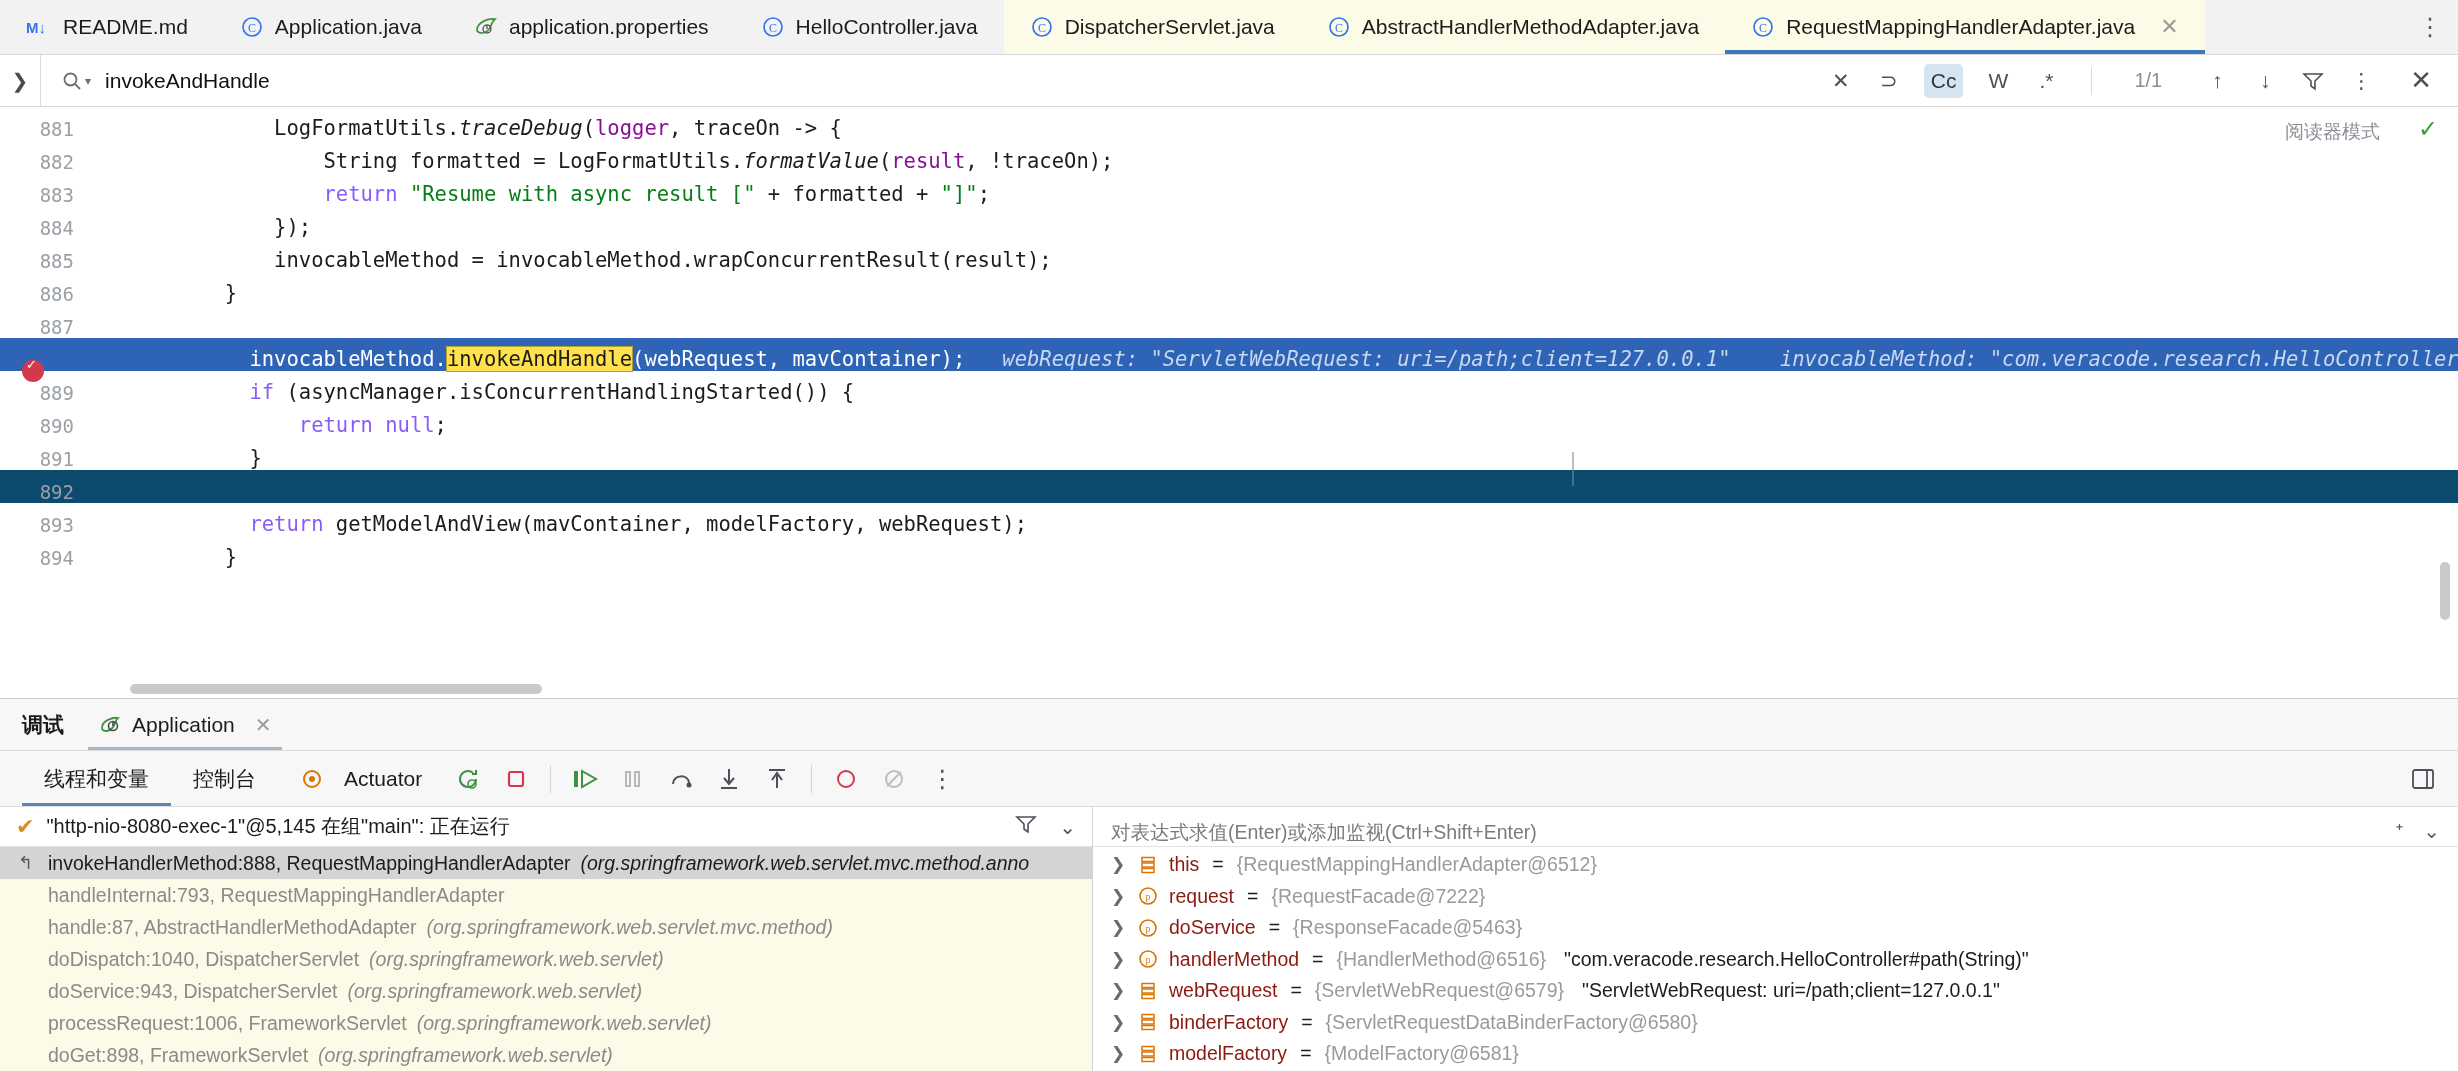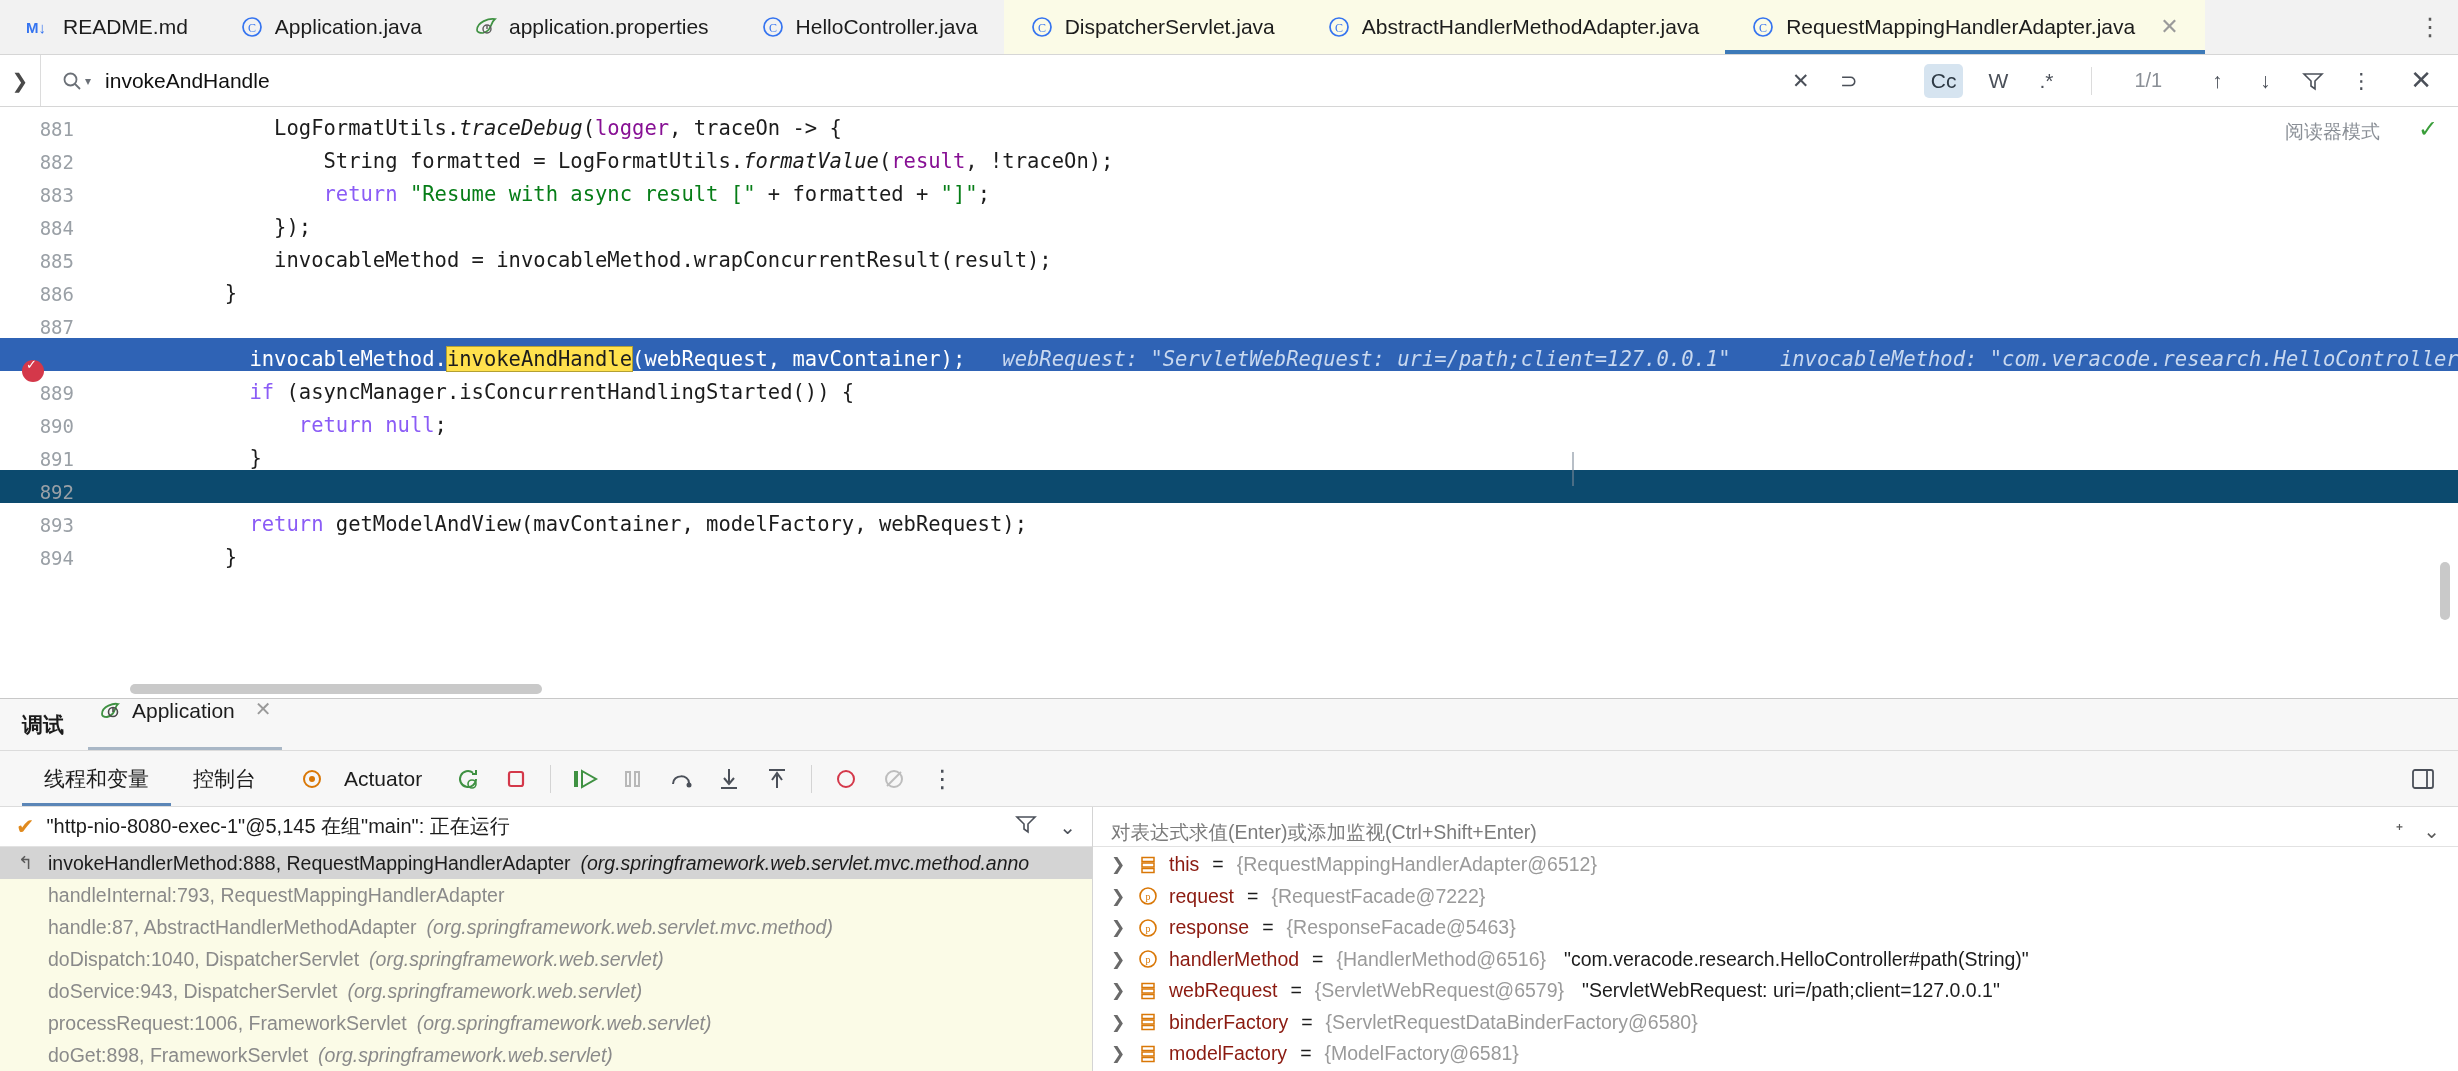--- a/index.html
+++ b/index.html
@@ -64,21 +64,21 @@
     border-left: 1px solid #dcdcdc;
     height: 100%; padding-left: 20px;
   }
   .find-q { color: #6b7077; font-size: 20px; display: flex; align-items: center; gap: 2px; }
   .find-text { font-size: 21px; color: #101010; }
   .find-actions { display: flex; align-items: center; gap: 22px; padding-right: 18px; }
   .f-btn {
     color: #4b5059; font-size: 21px; display: flex; align-items: center; justify-content: center;
     min-width: 26px; height: 34px; border-radius: 5px;
   }
-  .f-btn.toggled { background: #d6e4f0; color: #2e3a45; padding: 0 7px; margin-left: 40px; }
+  .f-btn.toggled { background: #d6e4f0; color: #2e3a45; padding: 0 7px; }
   .find-count { font-size: 20px; color: #8a8f96; padding: 0 28px; }
   .find-sep { width: 1px; height: 28px; background: #dcdcdc; }
   .find-close { padding: 0 26px 0 18px; color: #4b5059; font-size: 26px; }
 
   
   .editor {
     flex: 1 1 auto;
     position: relative;
     background: #ffffff;
     overflow: hidden;
@@ -149,21 +149,21 @@
     height: 373px;
   }
   .debug-tabs {
     height: 52px; display: flex; align-items: center;
     padding-left: 22px; gap: 34px;
     border-bottom: 1px solid #dcdcdc; background: #f7f7f7;
     position: relative;
   }
   .dbg-title { font-size: 21px; color: #1c1c1c; font-weight: bold; }
   .dbg-runtab {
-    display: flex; align-items: flex-start; gap: 10px; font-size: 21px; color: #1c1c1c;
+    display: flex; align-items: center; gap: 10px; font-size: 21px; color: #1c1c1c;
     position: relative; height: 100%;
   }
   .dbg-runtab::after {
     content:""; position:absolute; left:-10px; right:-10px; bottom:0; height:3px; background:#a9b7c6;
   }
   .dbg-runtab .tab-close { font-size: 20px; margin-left: 10px; }
 
   .debug-toolbar {
     height: 56px; display: flex; align-items: center; gap: 0;
     padding-left: 22px; border-bottom: 1px solid #dcdcdc; background: #f7f7f7;
@@ -540,21 +540,21 @@
               <span class="vstr" style="margin-left: 8px;"></span>
             </div>
             <div class="var">
               <span class="chev">❯</span>
               <span class="vicon">
                 <svg width="22" height="22" viewBox="0 0 22 22" aria-hidden="true">
                   <circle cx="11" cy="11" r="8" fill="none" stroke="#d97706" stroke-width="1.6"></circle>
                   <text x="11" y="15" text-anchor="middle" font-size="10" fill="#d97706" font-family="Liberation Serif, serif">p</text>
                 </svg>
               </span>
-              <span class="vname">response</span>
+              <span class="vname">doService</span>
               <span class="veq">=</span>
               <span class="vtype">{ResponseFacade@5463}</span>
               <span class="vstr" style="margin-left: 8px;"></span>
             </div>
             <div class="var">
               <span class="chev">❯</span>
               <span class="vicon">
                 <svg width="22" height="22" viewBox="0 0 22 22" aria-hidden="true">
                   <circle cx="11" cy="11" r="8" fill="none" stroke="#d97706" stroke-width="1.6"></circle>
                   <text x="11" y="15" text-anchor="middle" font-size="10" fill="#d97706" font-family="Liberation Serif, serif">p</text>

